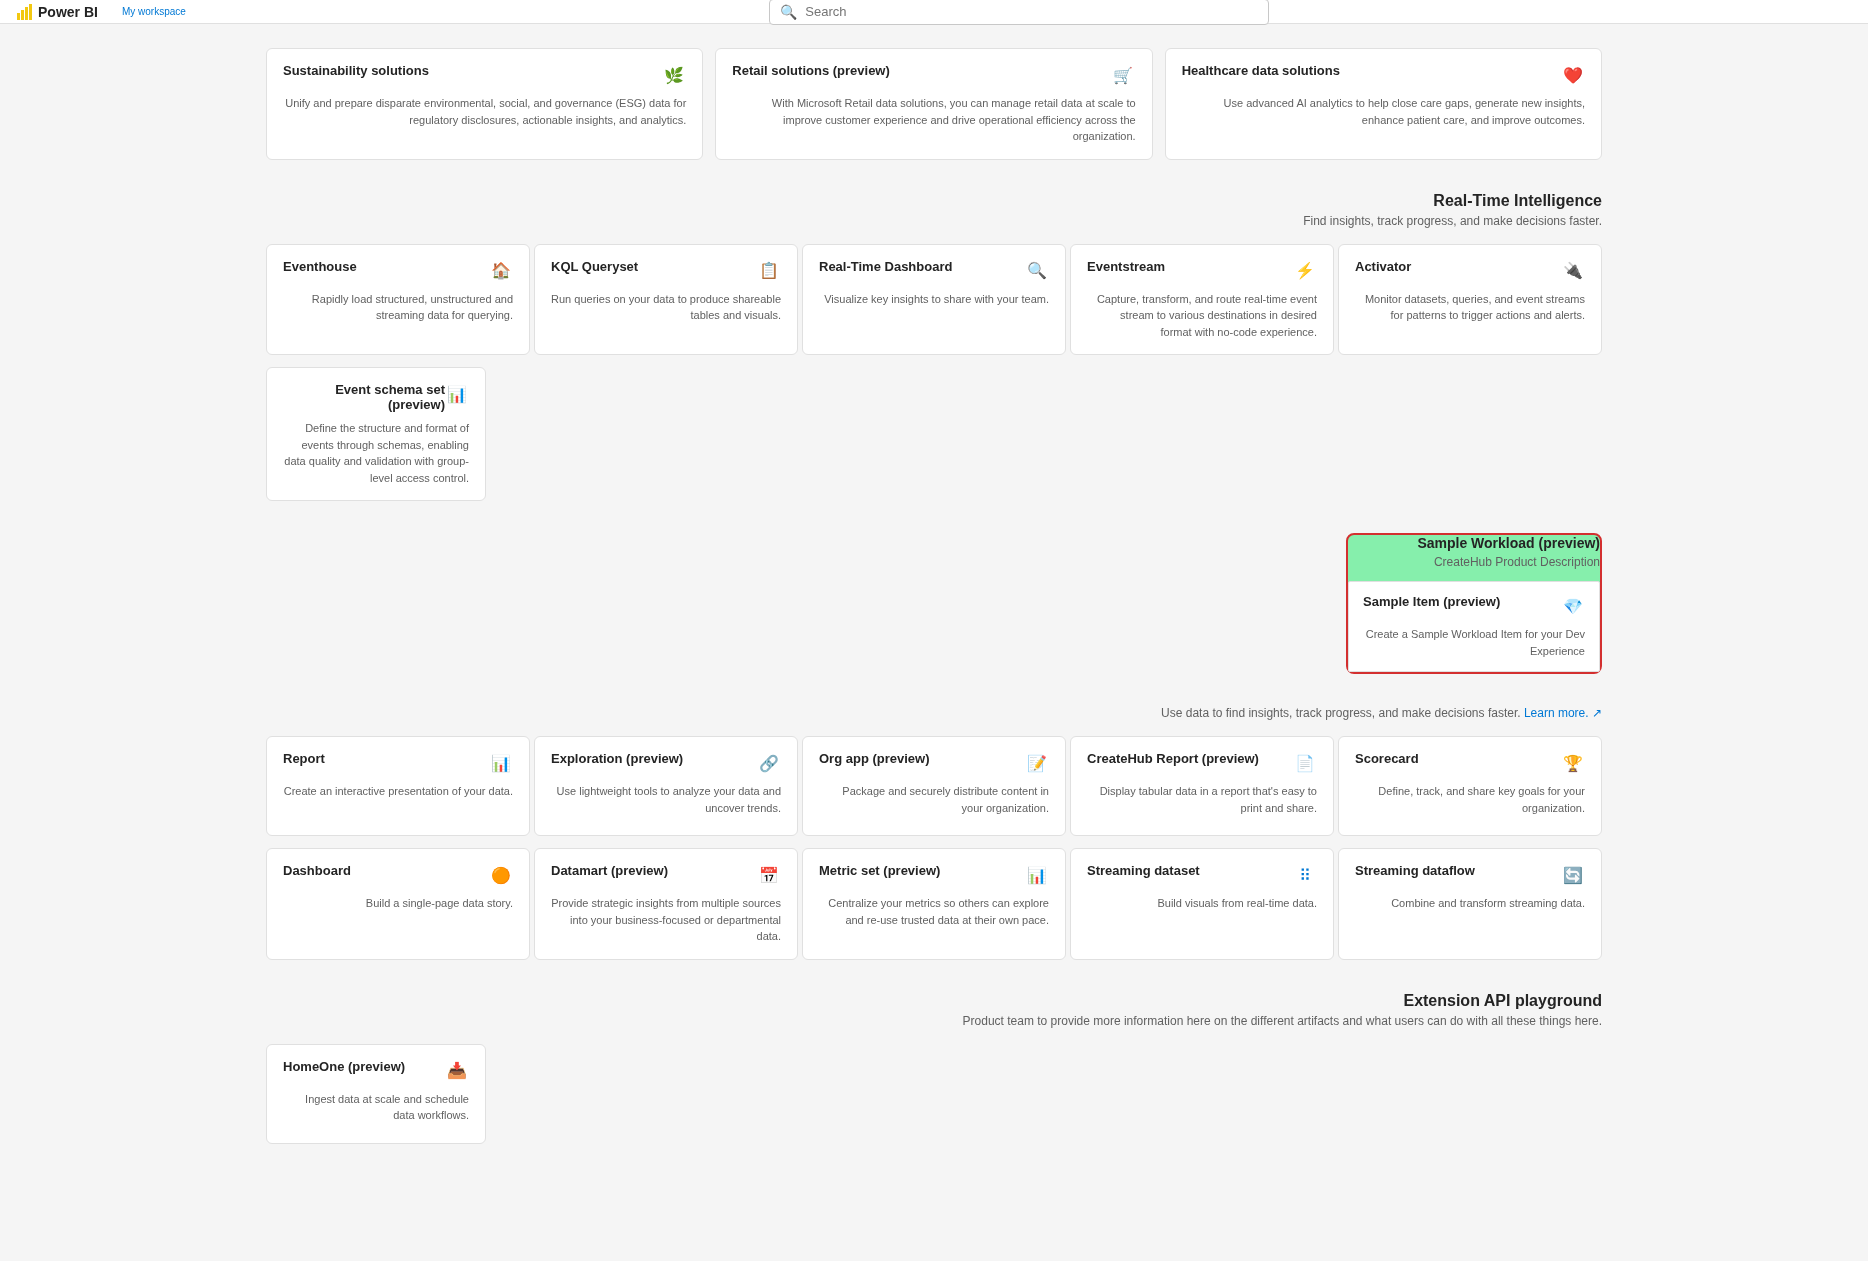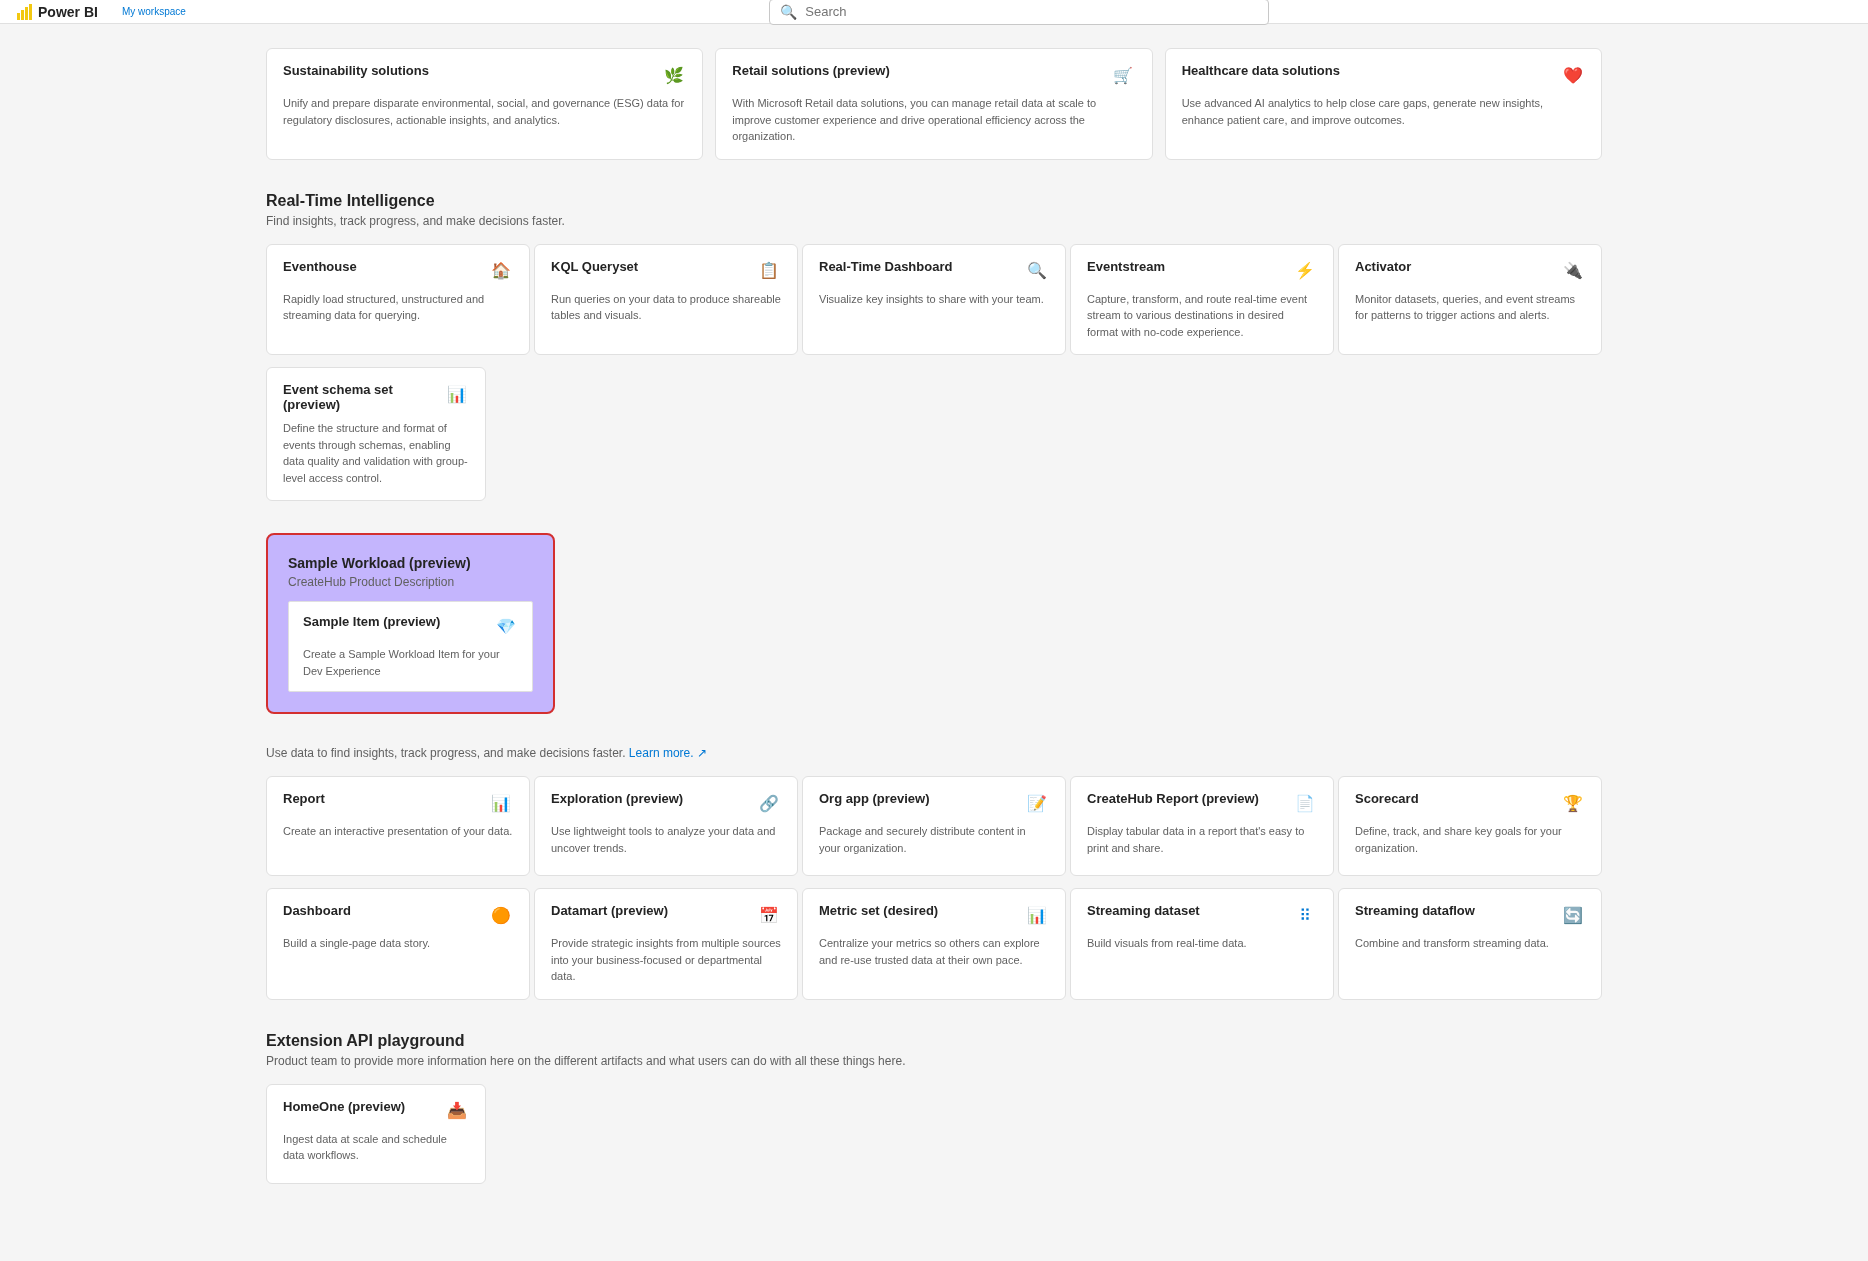--- a/index.html
+++ b/index.html
@@ -65,20 +65,21 @@
       color: #616161;
       font-size: 14px;
     }
 
     
     .main-content {
       padding: 24px 32px;
       max-width: 1400px;
       margin: 0 auto;
       overflow-y: auto;
+      text-align: right;
     }
 
     
     .section {
       margin-bottom: 32px;
     }
     .section-title {
       font-size: 16px;
       font-weight: 700;
       color: #242424;
@@ -130,26 +131,25 @@
       height: 24px;
       display: flex;
       align-items: center;
       justify-content: center;
       font-size: 16px;
       flex-shrink: 0;
     }
 
     
     .section-card {
-      background: #c4b5fd;
+      background: #86efac;
       border: 2px solid #d32f2f;
       border-radius: 8px;
-      padding: 20px;
       display: inline-block;
-      width: 289px;
+      width: 256px;
     }
     .section-card-title {
       font-size: 14px;
       font-weight: 600;
       color: #242424;
       margin-bottom: 4px;
     }
     .section-card-subtitle {
       font-size: 12px;
       color: #616161;
@@ -361,21 +361,21 @@
       </div>
       <div class="card">
         <div class="card-header">
           <span class="card-title">Datamart (preview)</span>
           <span class="card-icon icon-blue">📅</span>
         </div>
         <p class="card-desc">Provide strategic insights from multiple sources into your business-focused or departmental data.</p>
       </div>
       <div class="card">
         <div class="card-header">
-          <span class="card-title">Metric set (desired)</span>
+          <span class="card-title">Metric set (preview)</span>
           <span class="card-icon icon-teal">📊</span>
         </div>
         <p class="card-desc">Centralize your metrics so others can explore and re-use trusted data at their own pace.</p>
       </div>
       <div class="card">
         <div class="card-header">
           <span class="card-title">Streaming dataset</span>
           <span class="card-icon icon-blue">⠿</span>
         </div>
         <p class="card-desc">Build visuals from real-time data.</p>

